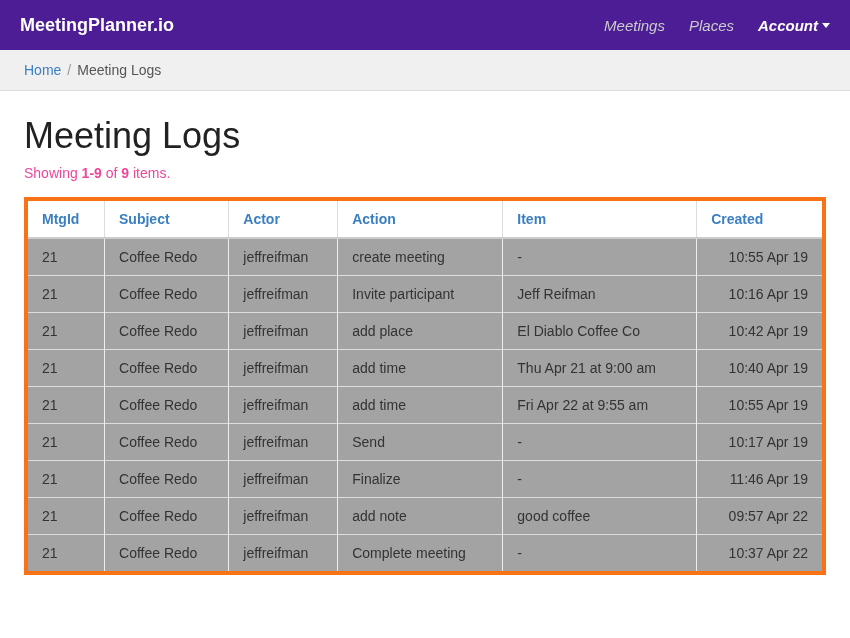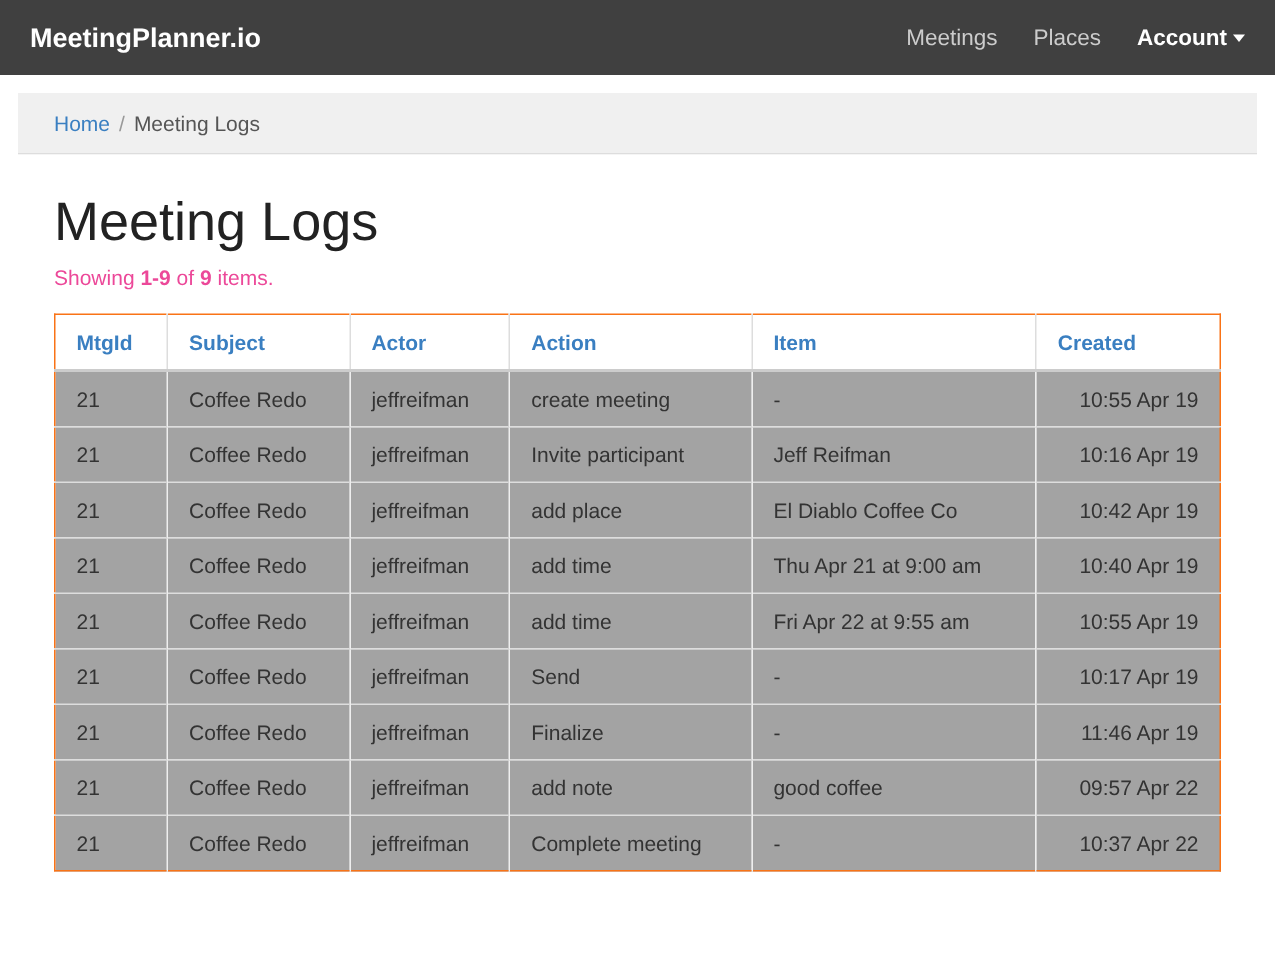--- a/index.html
+++ b/index.html
@@ -1,36 +1,37 @@
 <!DOCTYPE html>
 <html><head>
   <meta charset="utf-8">
   <style>
     * { box-sizing: border-box; margin: 0; padding: 0; }
     body { font-family: -apple-system, BlinkMacSystemFont, 'Segoe UI', Helvetica, Arial, sans-serif; font-size: 14px; color: #333; background: #f5f5f5; }
 
     
     .navbar {
-      background: #404040;
+      background: #4c1d95;
       color: #fff;
       display: flex;
       align-items: center;
       padding: 0 20px;
       height: 50px;
     }
     .navbar-brand {
       font-size: 18px;
       font-weight: bold;
       color: #fff;
       flex: 1;
     }
     .navbar-nav {
       display: flex;
       align-items: center;
       gap: 24px;
+      font-style: italic;
     }
     .navbar-nav a {
       color: #ccc;
       text-decoration: none;
       font-size: 15px;
     }
     .navbar-nav .account-btn {
       color: #fff;
       font-weight: bold;
       font-size: 15px;
@@ -44,21 +45,21 @@
       border-left: 4px solid transparent;
       border-right: 4px solid transparent;
       display: inline-block;
       vertical-align: middle;
     }
 
     
     .main-content {
       background: #fff;
       min-height: calc(638px - 50px);
-      padding: 12px;
+      padding: 0;
     }
 
     
     .breadcrumb-bar {
       background: #f0f0f0;
       padding: 12px 24px;
       border-bottom: 1px solid #ddd;
     }
     .breadcrumb {
       display: flex;
@@ -90,21 +91,21 @@
       font-size: 14px;
       color: #ec4899;
       margin-bottom: 16px;
     }
     .showing-text strong { font-weight: bold; }
 
     
     table {
       width: 100%;
       border-collapse: collapse;
-      border: 1px solid #f97316;
+      border: 4px solid #f97316;
     }
     thead tr {
       border-bottom: 2px solid #ccc;
     }
     thead th {
       padding: 10px 14px;
       text-align: left;
       color: #3a7fc1;
       font-weight: bold;
       font-size: 14px;

